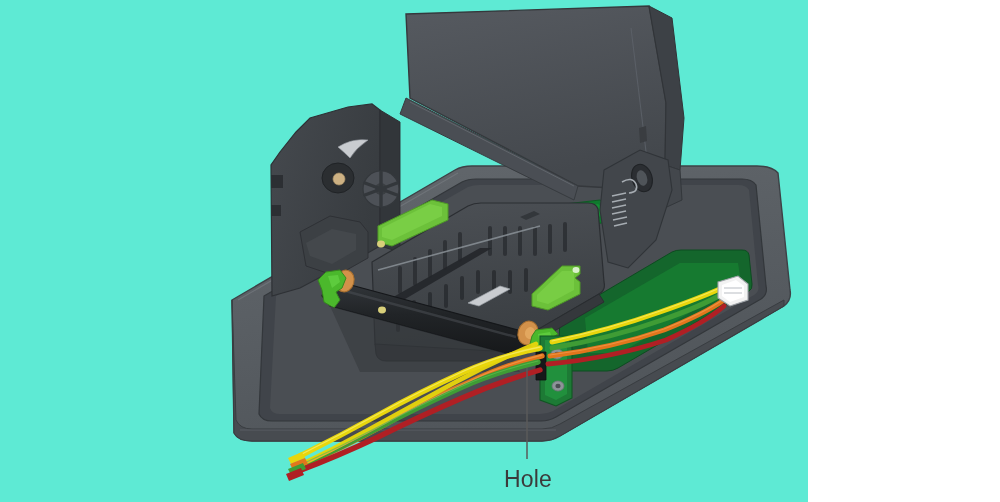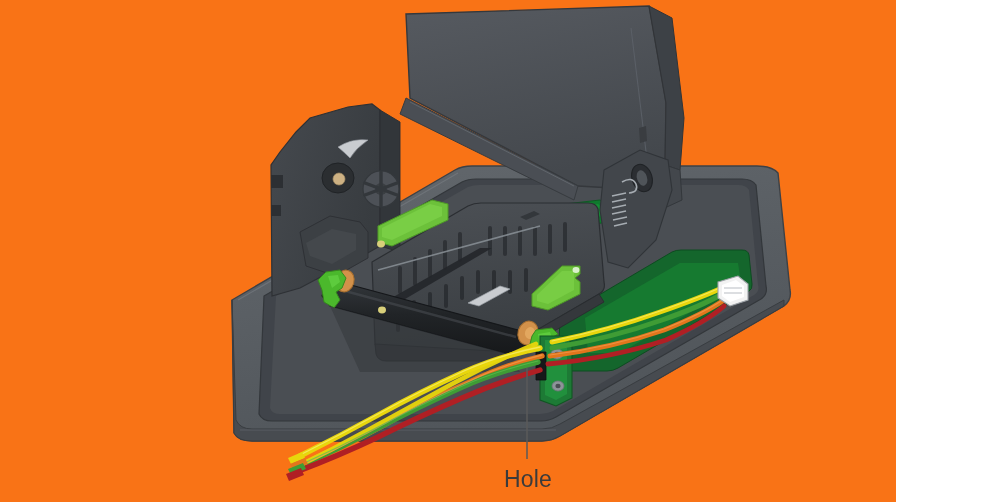--- a/index.html
+++ b/index.html
@@ -9,23 +9,23 @@
     background: #ffffff;
   }
   body {
     width: 1000px;
     height: 502px;
     overflow: hidden;
     font-family: "Liberation Sans", sans-serif;
   }
   #figure-root {
     position: relative;
-    width: 896px;
+    width: 808px;
     height: 502px;
-    background: #f97316;
+    background: #5eead4;
   }
   #illustration {
     position: absolute;
     left: 0;
     top: 0;
     width: 1000px;
     height: 502px;
     display: block;
   }
   .callout-label {

